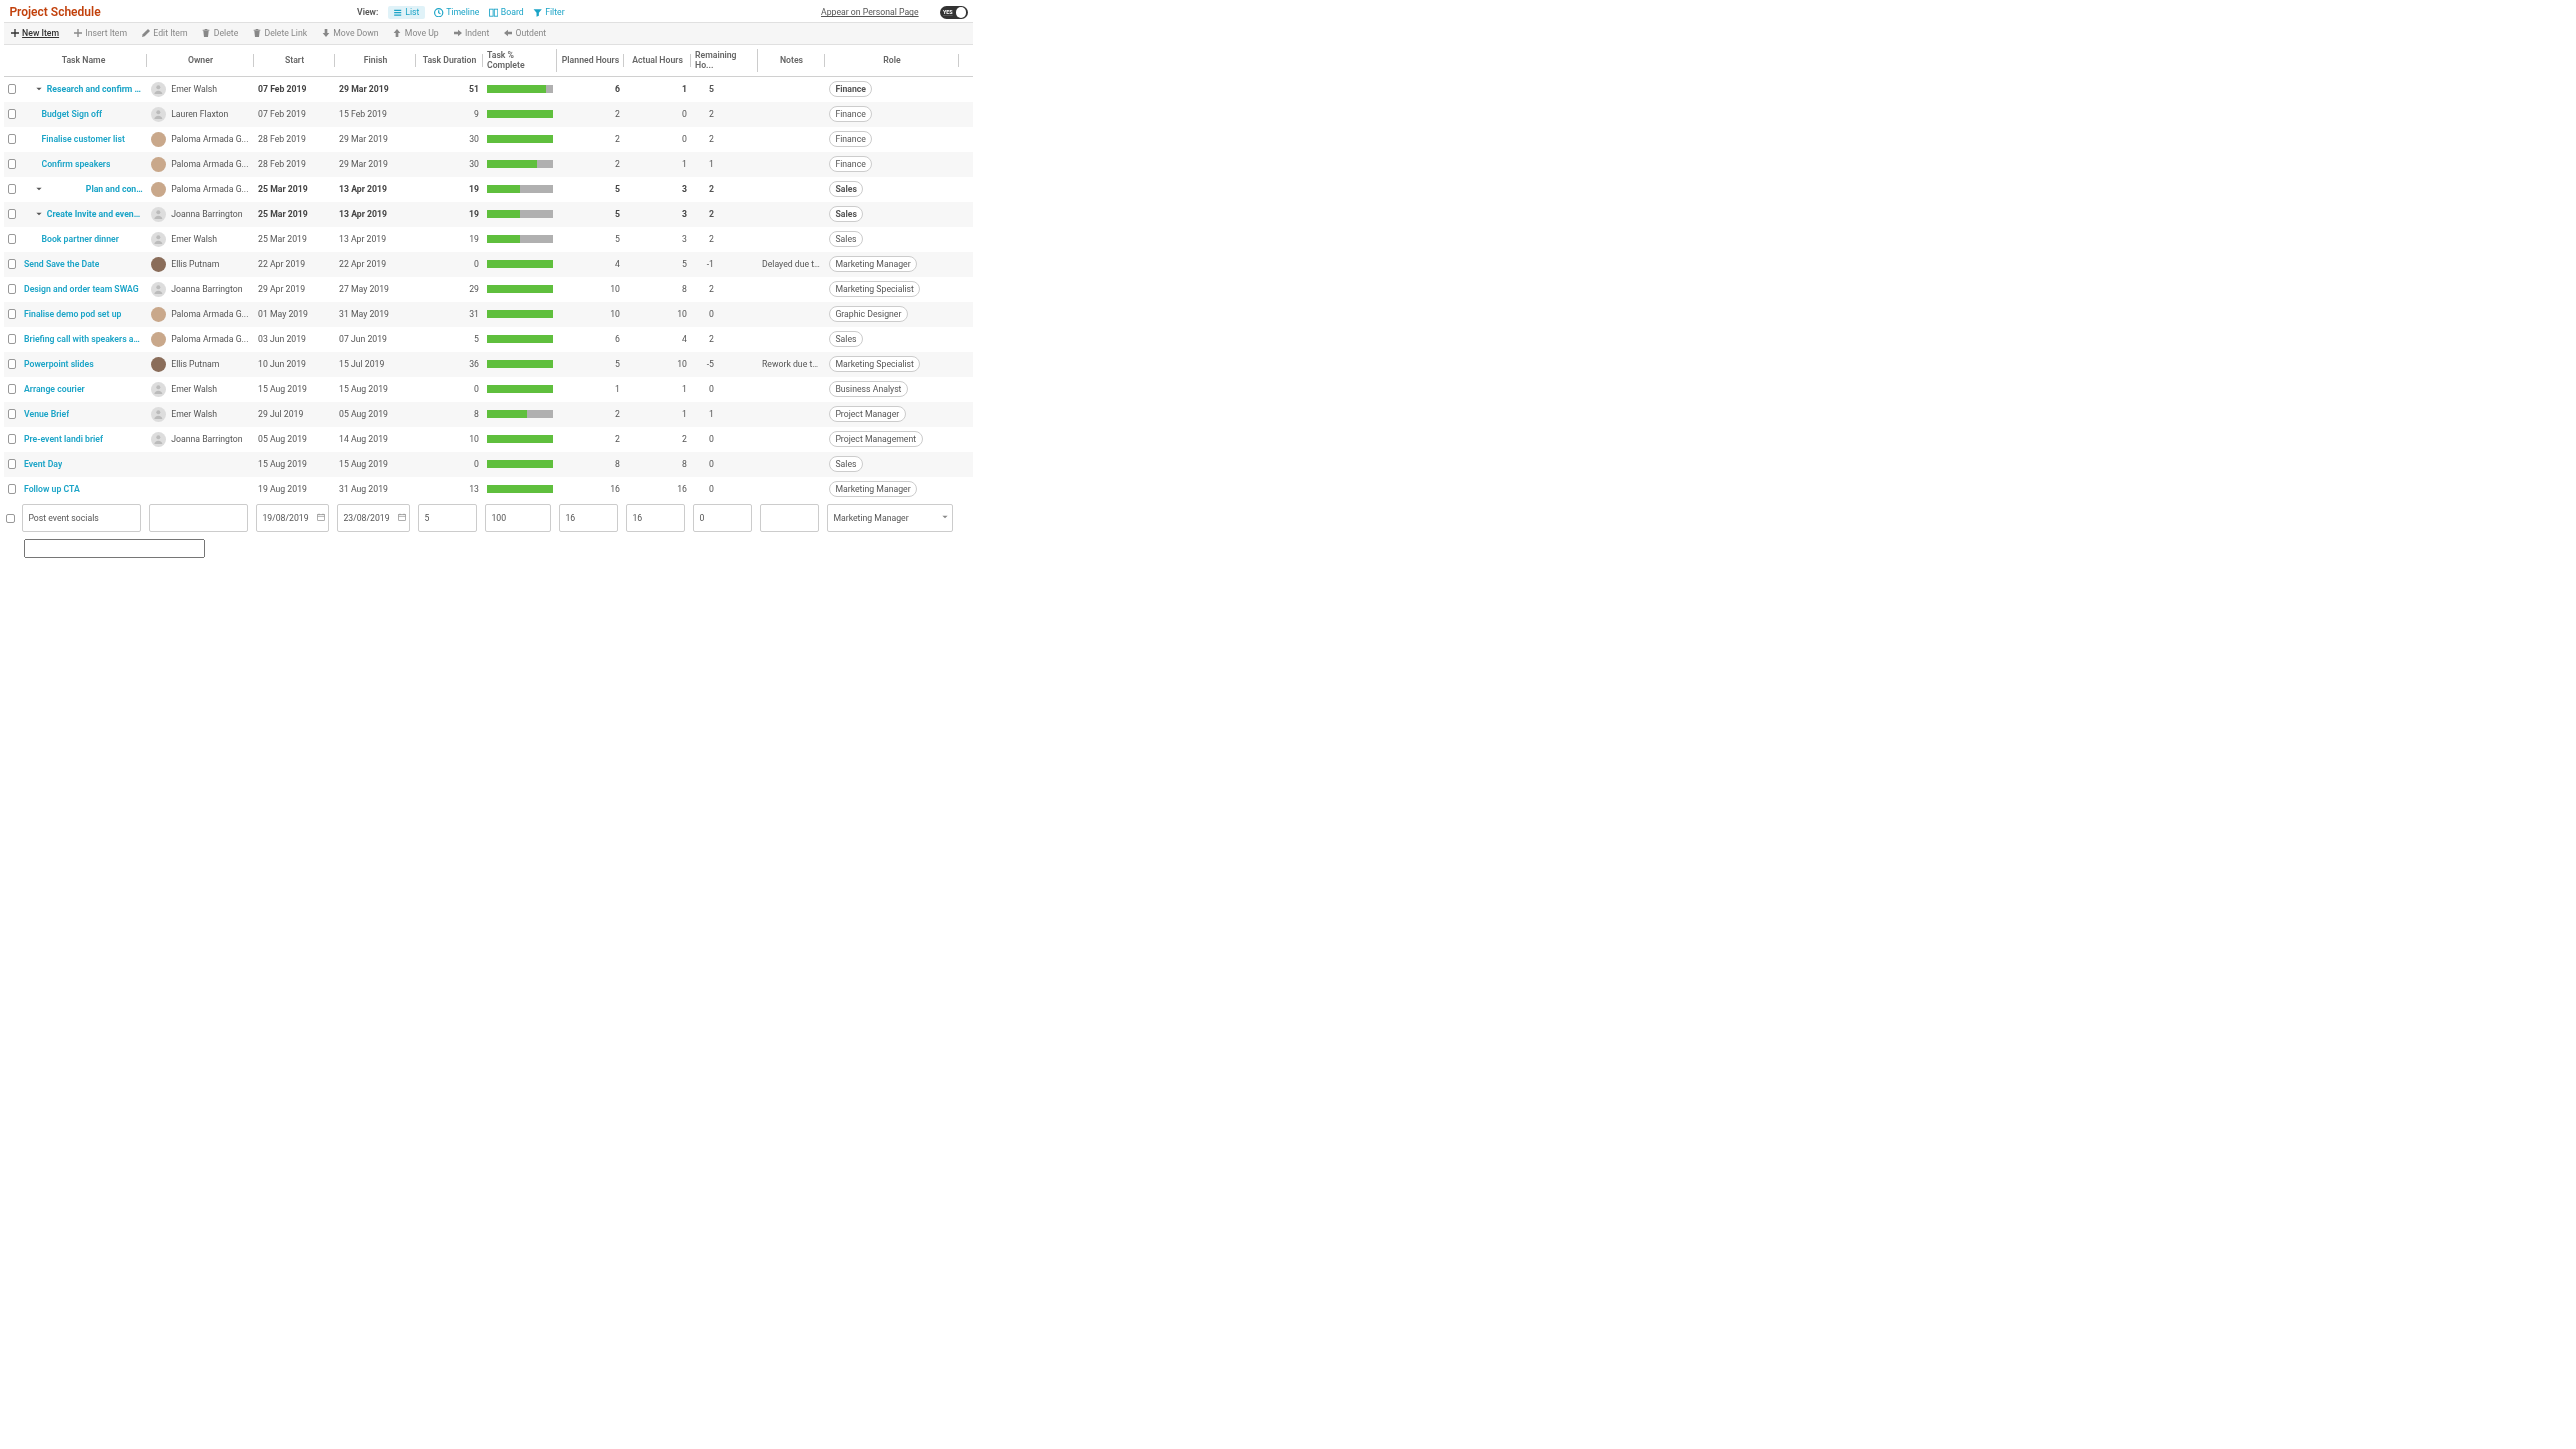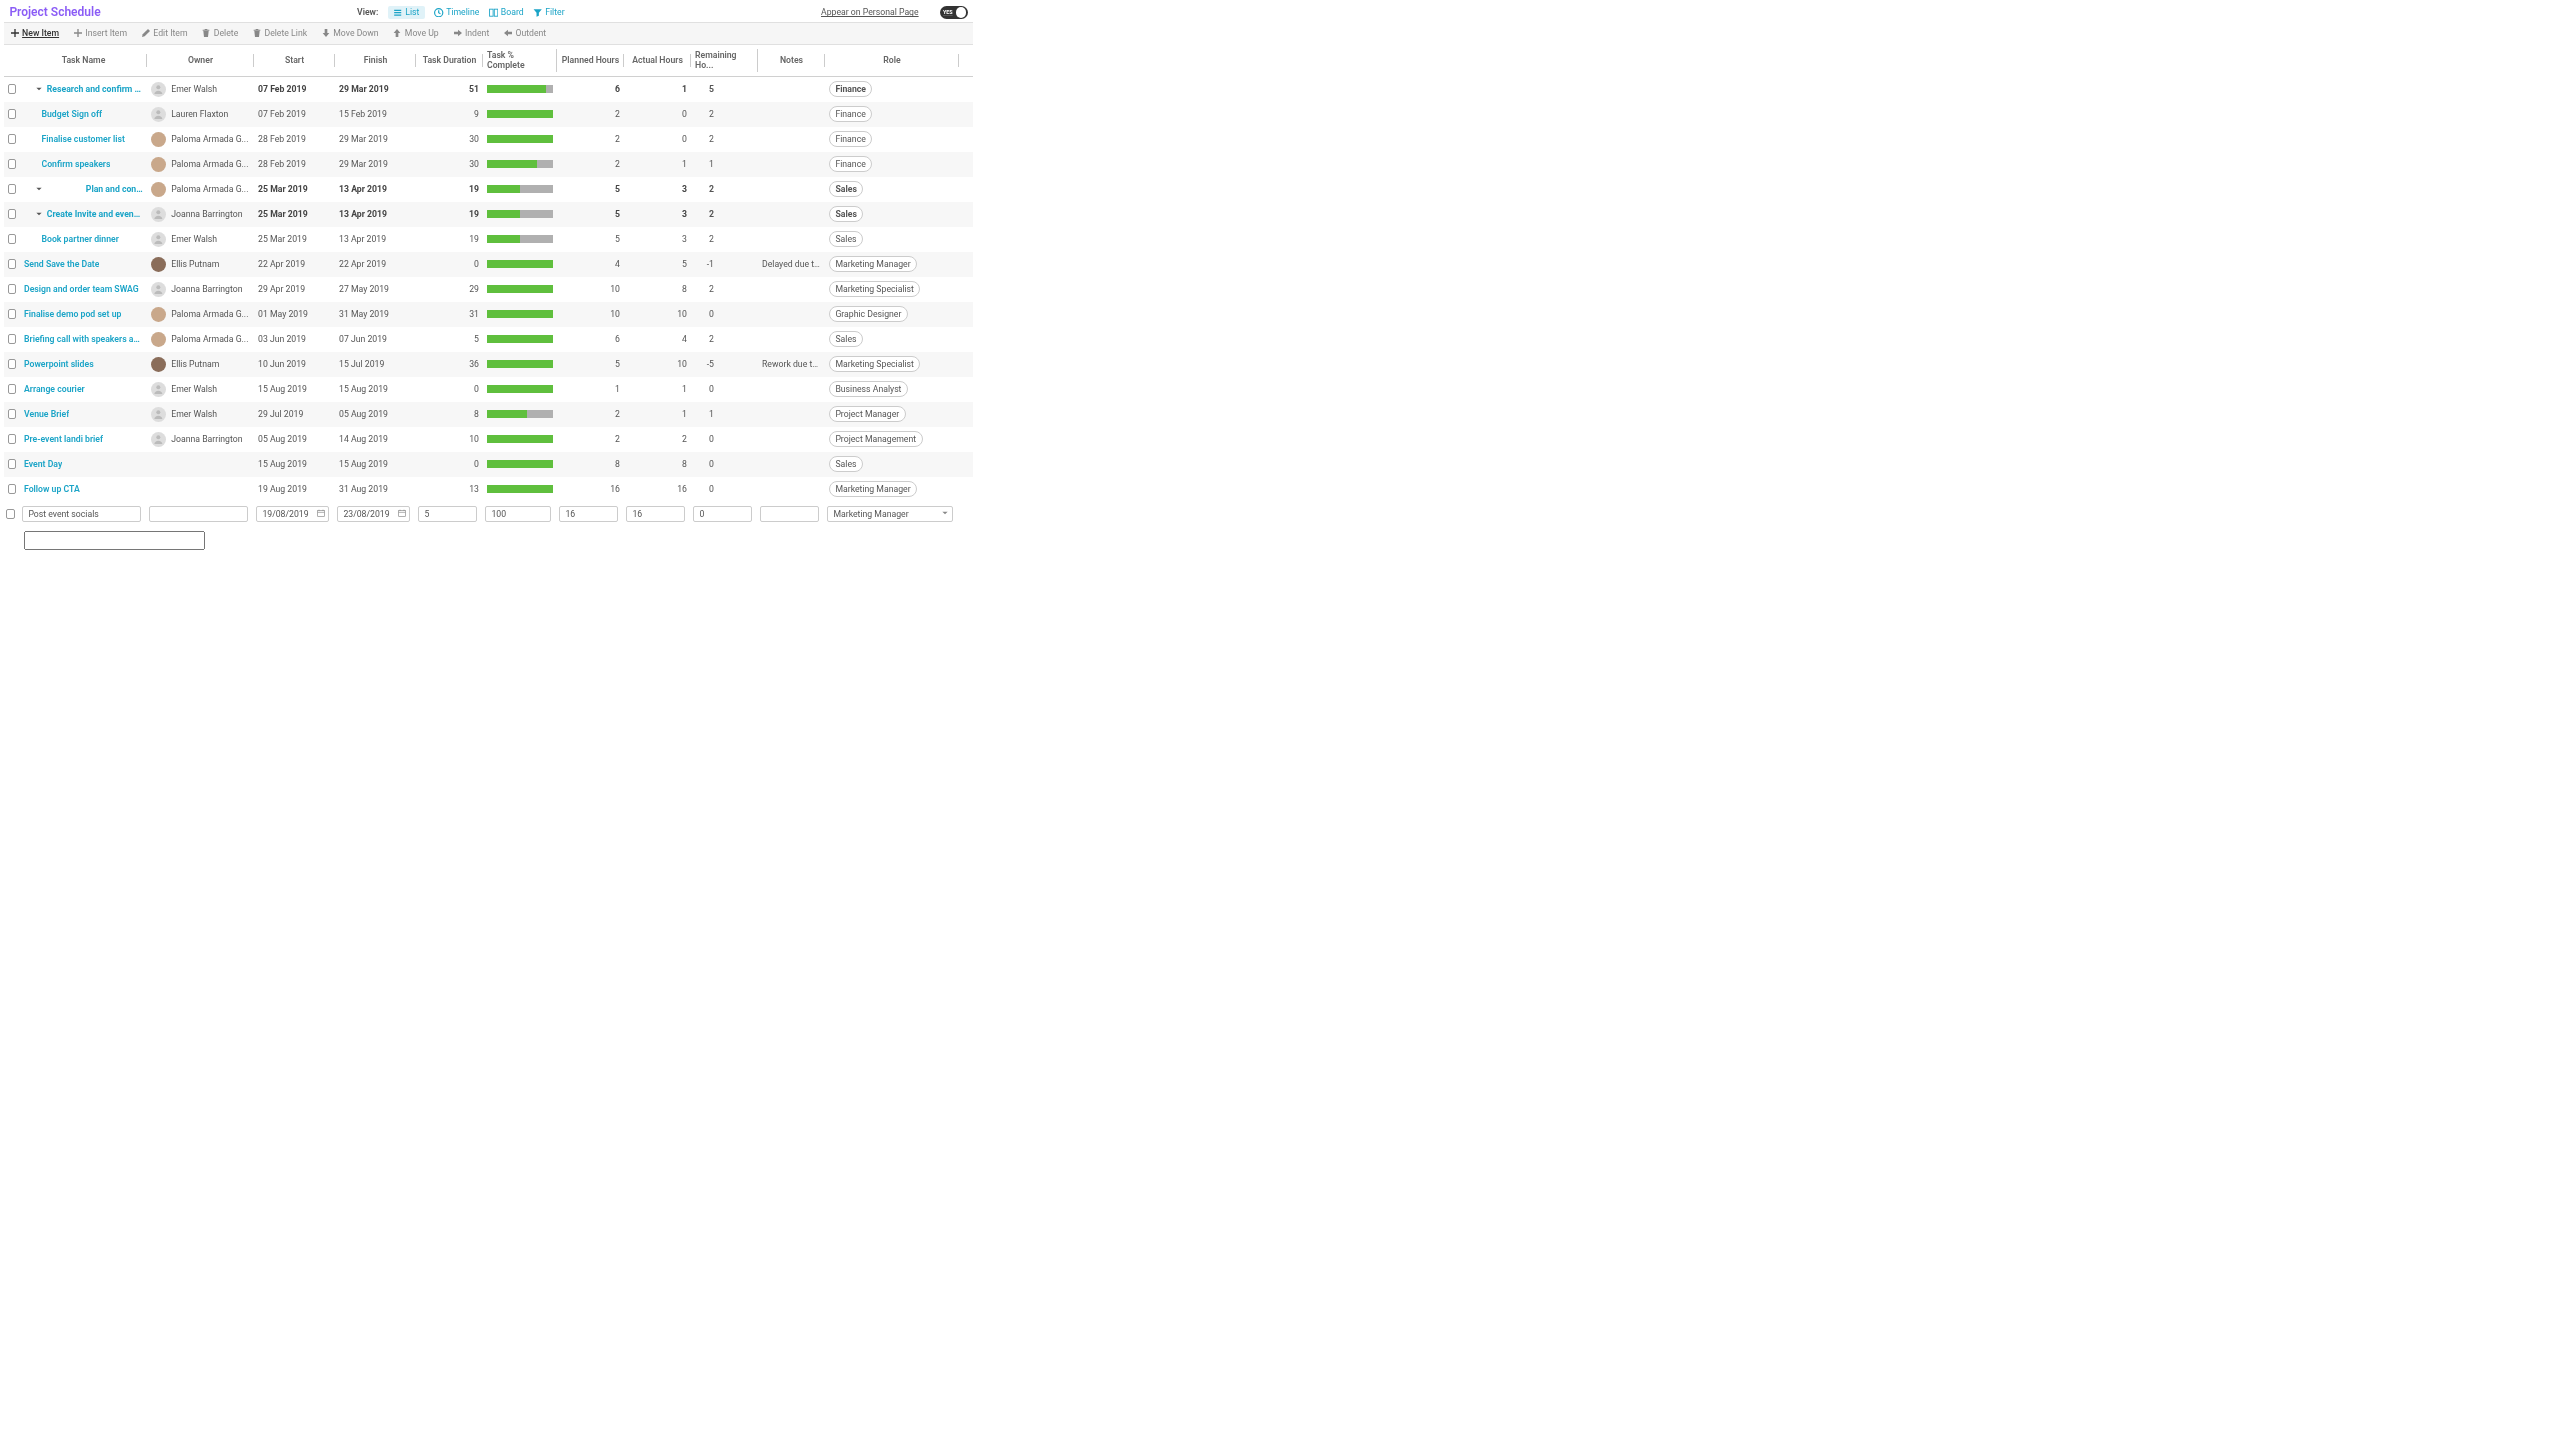--- a/index.html
+++ b/index.html
@@ -8,21 +8,21 @@
   font-size: 8.7px;
   color: #555;
   background: #fff;
   overflow-x: auto;
 }
 .container { width: 977px; padding: 0 4px; }
 .header {
   display: flex; align-items: center; justify-content: space-between;
   padding: 5.4px 5.4px 2.7px 5.4px;
 }
-.title { font-size: 12px; font-weight: 600; color: #8b5cf6; }
+.title { font-size: 12px; font-weight: 600; color: #c2410c; }
 .view-controls { display: flex; align-items: center; gap: 9.4px; }
 .view-label { font-weight: 600; color: #555; }
 .view-item { display: inline-flex; align-items: center; gap: 2.7px; color: #1ba4c7; cursor: pointer; font-size: 8.7px; }
 .view-item svg { width: 9.4px; height: 9.4px; fill: #1ba4c7; }
 .view-item.active { background: #e0f2f8; padding: 1.3px 5.4px; border-radius: 2px; }
 .personal-page { display: flex; align-items: center; gap: 21px; color: #555; font-size: 8.7px; text-decoration: underline; }
 .toggle {
   width: 28px; height: 13.4px; border-radius: 6.7px; background: #333; position: relative;
   display: flex; align-items: center; cursor: pointer;
 }
@@ -85,21 +85,21 @@
 
 .role-badge {
   display: inline-block; border: 0.7px solid #ccc; border-radius: 8px;
   padding: 2px 5.4px; color: #555; font-size: 8.7px; background: #fff;
 }
 .notes-cell { display: flex; align-items: center; gap: 4px; min-width: 0; }
 .notes-num { width: 19px; text-align: right; flex-shrink: 0; }
 .notes-text { white-space: nowrap; overflow: hidden; text-overflow: ellipsis; color: #555; }
 
 .input-row input, .input-row select {
-  width: calc(100% - 4px); height: 16px; border: 0.7px solid #ccc; border-radius: 2px;
+  width: calc(100% - 4px); height: 28px; border: 0.7px solid #ccc; border-radius: 2px;
   padding: 0 5.4px; font-size: 8.7px; color: #555; font-family: inherit; background: #fff;
 }
 .input-row select { appearance: none; background-image: none; }
 .select-wrap { position: relative; width: 100%; }
 .select-caret { position: absolute; right: 8px; top: 50%; transform: translateY(-50%); pointer-events: none; }
 .date-wrap { position: relative; width: 100%; }
 .date-icon { position: absolute; right: 8px; top: 50%; transform: translateY(-50%); pointer-events: none; }
 .date-icon svg, .select-caret svg { width: 8px; height: 8px; fill: #888; }
 .input-row .cell { padding: 2.7px 2px; }
 .bottom-row { min-height: 25.5px; }

